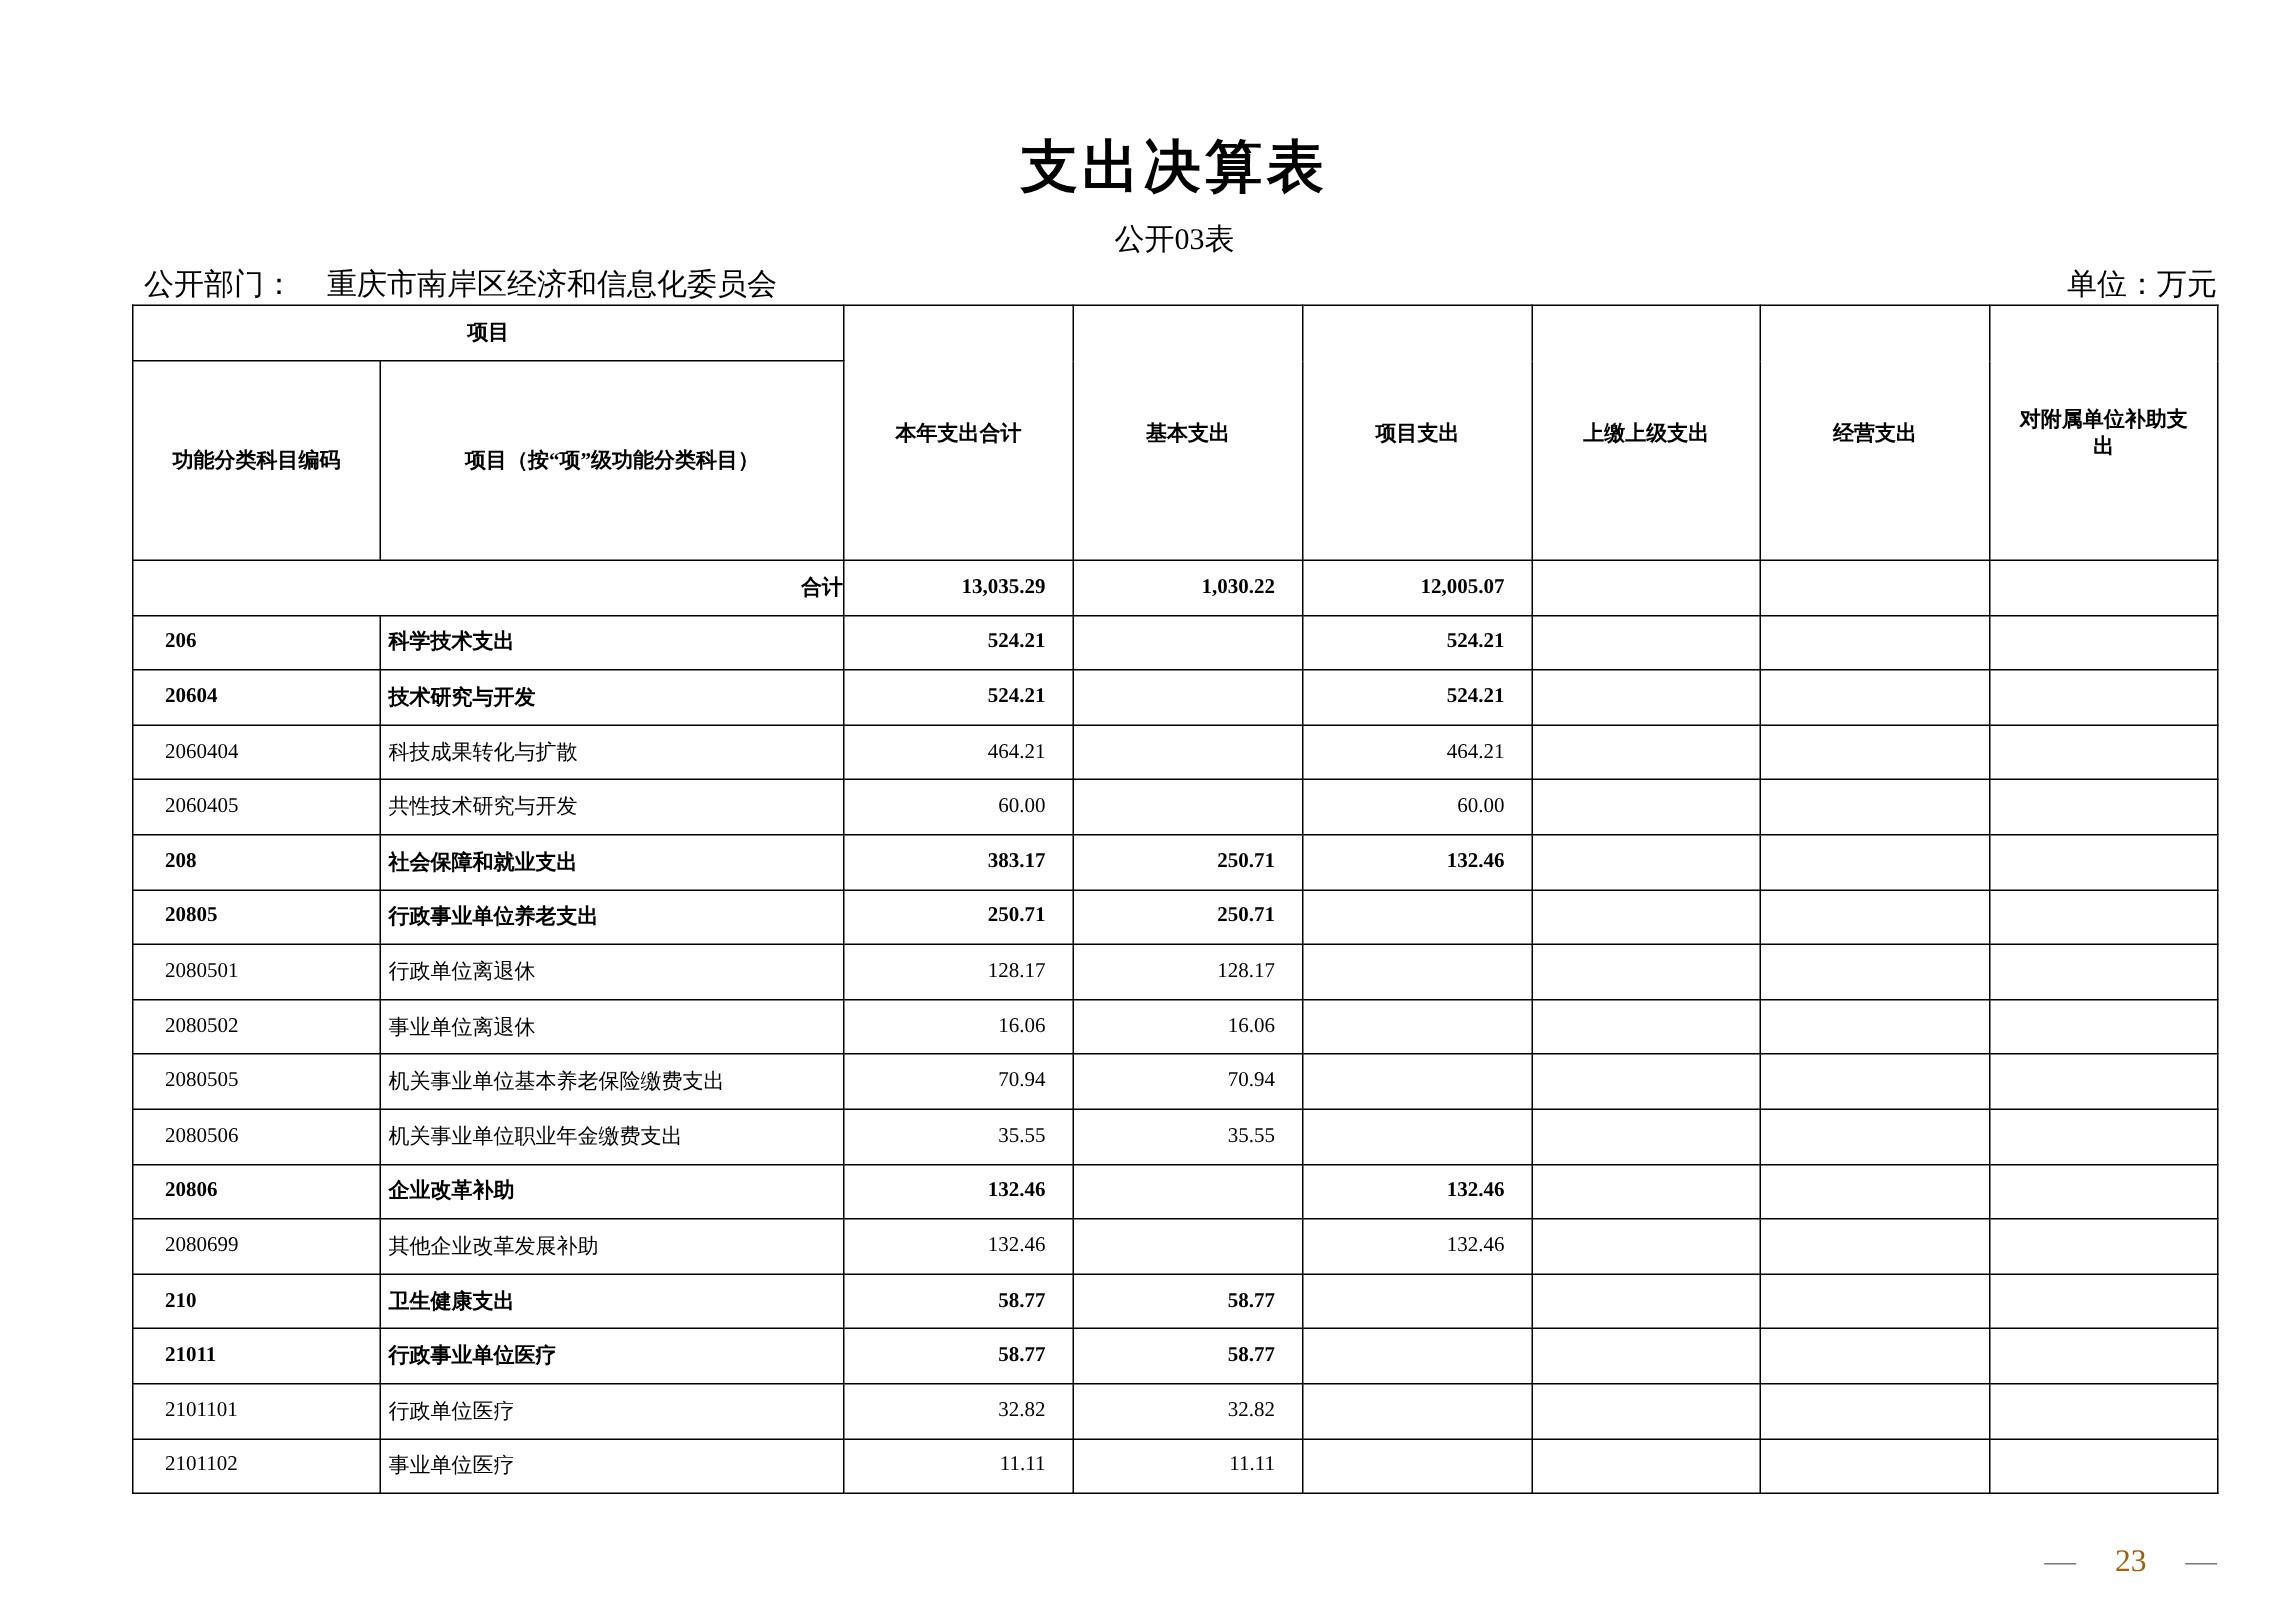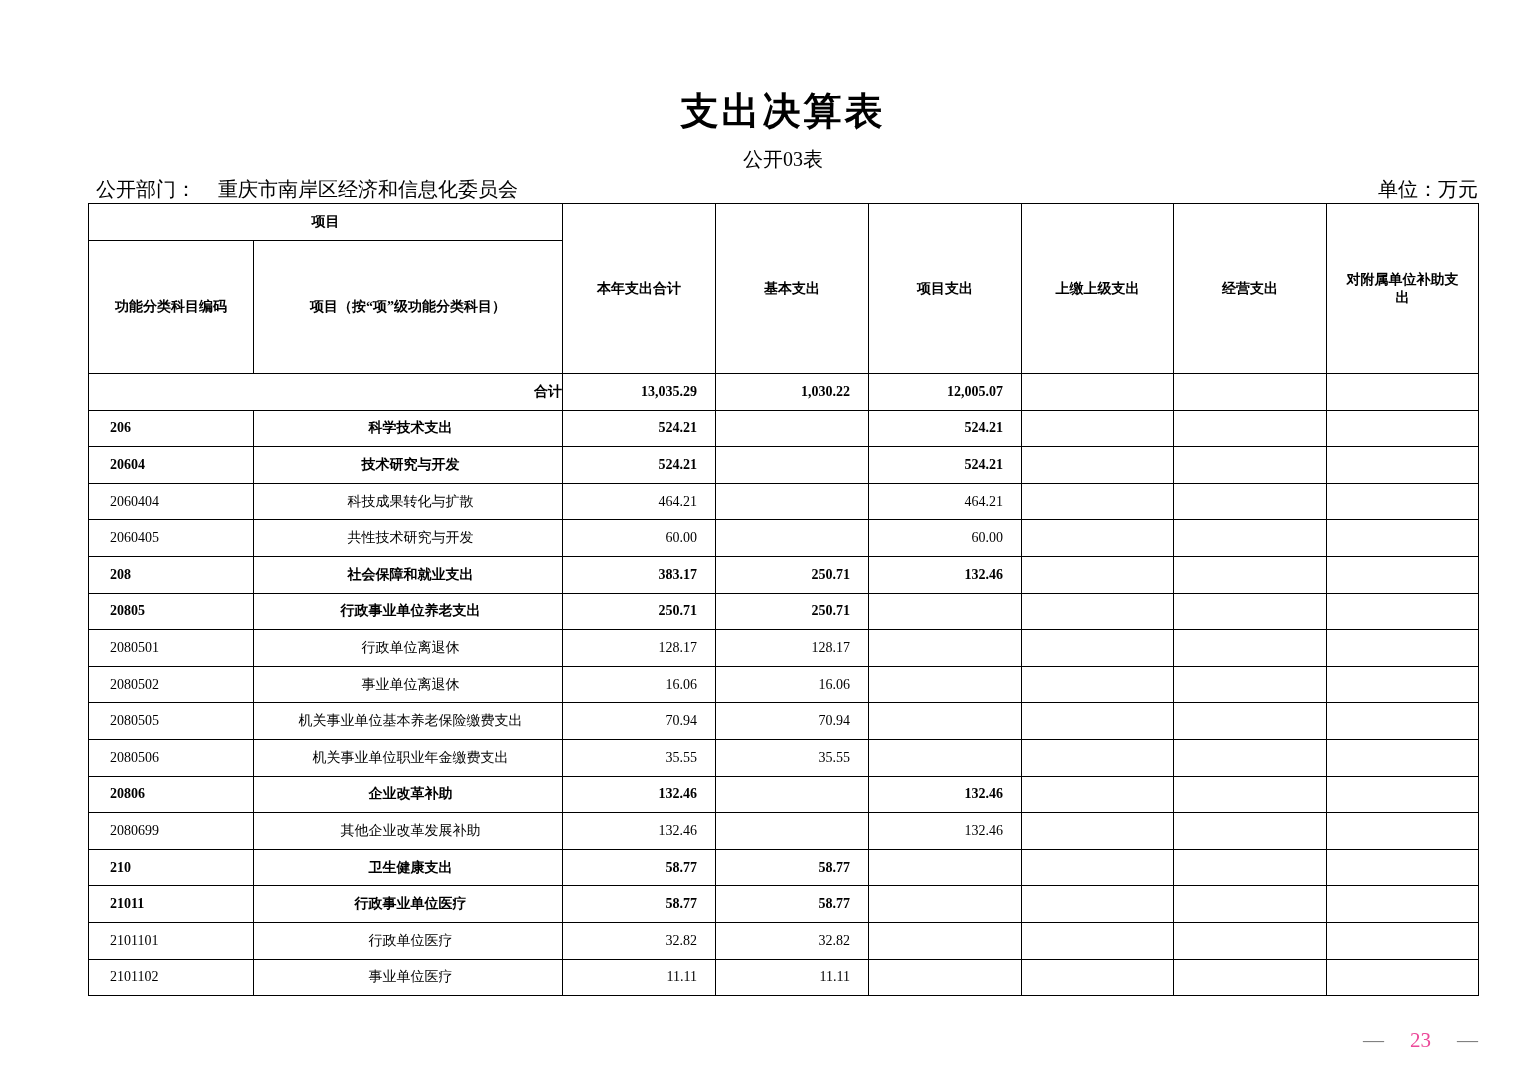--- a/index.html
+++ b/index.html
@@ -58,34 +58,34 @@
   table.budget thead th {
     font-weight: bold;
     text-align: center;
     vertical-align: middle;
     padding: 2px;
   }
   tr.h-group { height: 37px; }
   tr.h-cols  { height: 133px; }
   table.budget tbody tr { height: 36.6px; }
   td.c-code   { text-align: left; padding-left: 21px; vertical-align: middle; }
-  td.c-name   { text-align: center; padding-left: 5px; vertical-align: middle; }
+  td.c-name   { text-align: left; padding-left: 5px; vertical-align: middle; }
   td.c-merged { text-align: right; vertical-align: middle; }
   td.c-num    { text-align: right; padding-right: 18px; vertical-align: middle; }
   tr.bold td  { font-weight: bold; }
   .page-number {
     position: absolute;
     top: 1028px;
     left: 88px;
     width: 1390px;
     text-align: right;
     font-size: 21px;
   }
   .page-number .dash { color: #7a7a7a; letter-spacing: 0; }
-  .page-number .num { color: #ec4899; margin: 14px 26px; }
+  .page-number .num { color: #a16207; margin: 14px 26px; }
 </style>
 </head>
 <body>
 
 <div class="doc-title">支出决算表</div>
 
 <div class="form-code">公开03表</div>
 
 <div class="meta-line">
   <span class="unit">单位：万元</span>

